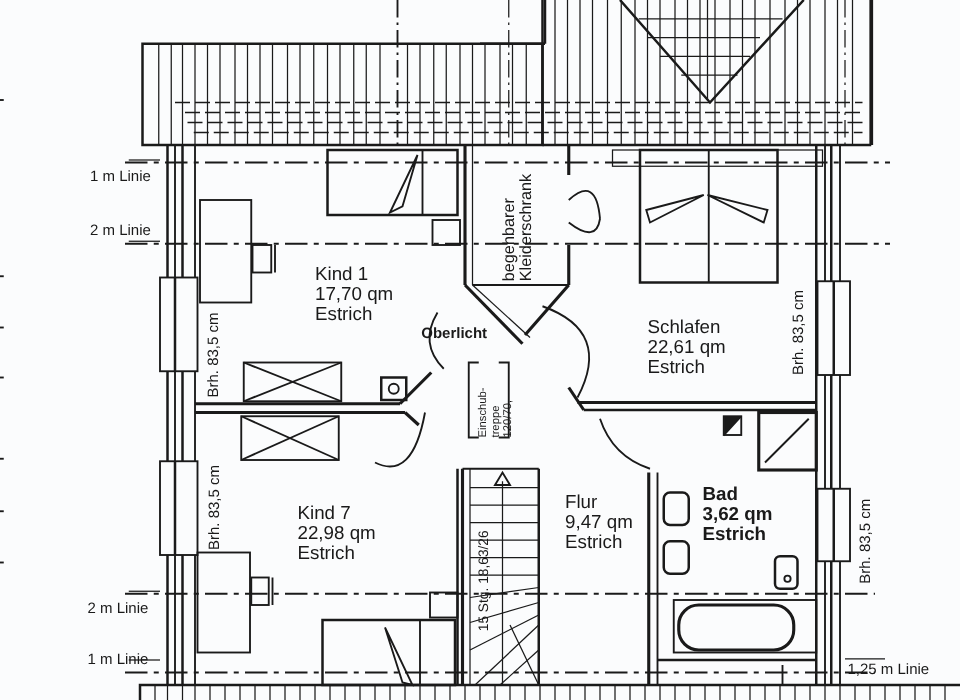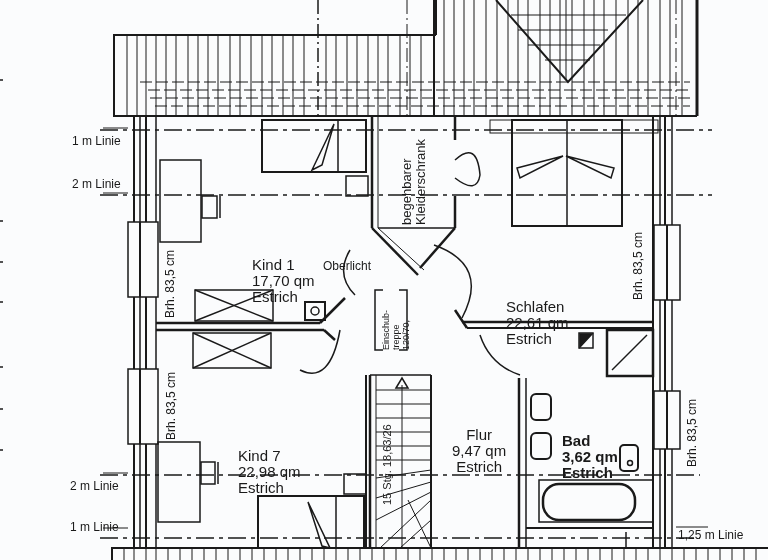--- a/index.html
+++ b/index.html
@@ -1,19 +1,19 @@
 <!DOCTYPE html>
 <html><head>
   <meta charset="utf-8">
   <style>
     html, body { margin: 0; padding: 0; background: #fbfcfd; }
     body { width: 768px; height: 560px; overflow: hidden; position: relative; font-family: "Liberation Sans", sans-serif; }
     svg { position: absolute; left: 0; top: 0; }
     .lbl { position: absolute; color: #1a1a1a; font-family: "Liberation Sans", sans-serif; white-space: nowrap; }
-    .room { font-size: 15px; line-height: 16px; margin-top: 45px; }
+    .room { font-size: 15px; line-height: 16px; }
     .small { font-size: 12px; }
     .vert { transform-origin: left top; transform: rotate(-90deg); }
     .tiny { font-size: 9px; line-height: 10px; }
   </style>
 </head>
 <body>
 
 <svg width="768" height="560" viewBox="0 0 768 560" xmlns="http://www.w3.org/2000/svg">
   <g stroke="#1a1a1a" fill="none" stroke-width="1.5">
 
@@ -303,37 +303,37 @@
 <div class="lbl room" style="left:252px;top:212px;">
   <div>Kind 1</div>
   <div>17,70 qm</div>
   <div>Estrich</div>
 </div>
 <div class="lbl room" style="left:238px;top:403px;">
   <div>Kind 7</div>
   <div>22,98 qm</div>
   <div>Estrich</div>
 </div>
-<div class="lbl room" style="left:506px;top:254px;">
+<div class="lbl room" style="left:518px;top:254px;">
   <div>Schlafen</div>
   <div>22,61 qm</div>
   <div>Estrich</div>
 </div>
-<div class="lbl room" style="left:452px;top:382px;text-align:center;">
+<div class="lbl room" style="left:452px;top:394px;">
   <div>Flur</div>
   <div>9,47 qm</div>
   <div>Estrich</div>
 </div>
 <div class="lbl room" style="left:562px;top:388px;font-weight:bold;">
   <div>Bad</div>
   <div>3,62 qm</div>
   <div>Estrich</div>
 </div>
 
-<div class="lbl small" style="left:323px;top:259px;">Oberlicht</div>
+<div class="lbl small" style="left:337px;top:259px;font-weight:bold;">Oberlicht</div>
 <div class="lbl vert" style="left:400px;top:225px;font-size:13px;line-height:14px;">
   <div>begehbarer</div>
   <div>Kleiderschrank</div>
 </div>
 <div class="lbl vert tiny" style="left:381px;top:350px;">
   <div>Einschub-</div>
   <div>treppe</div>
   <div>120/70,</div>
 </div>
 <div class="lbl vert" style="left:381px;top:505px;font-size:11px;">15 Stg. 18,63/26</div>

